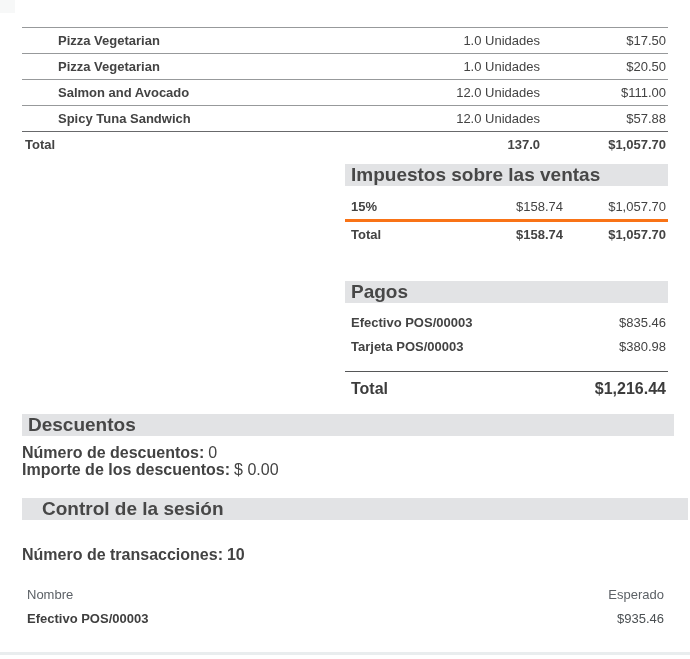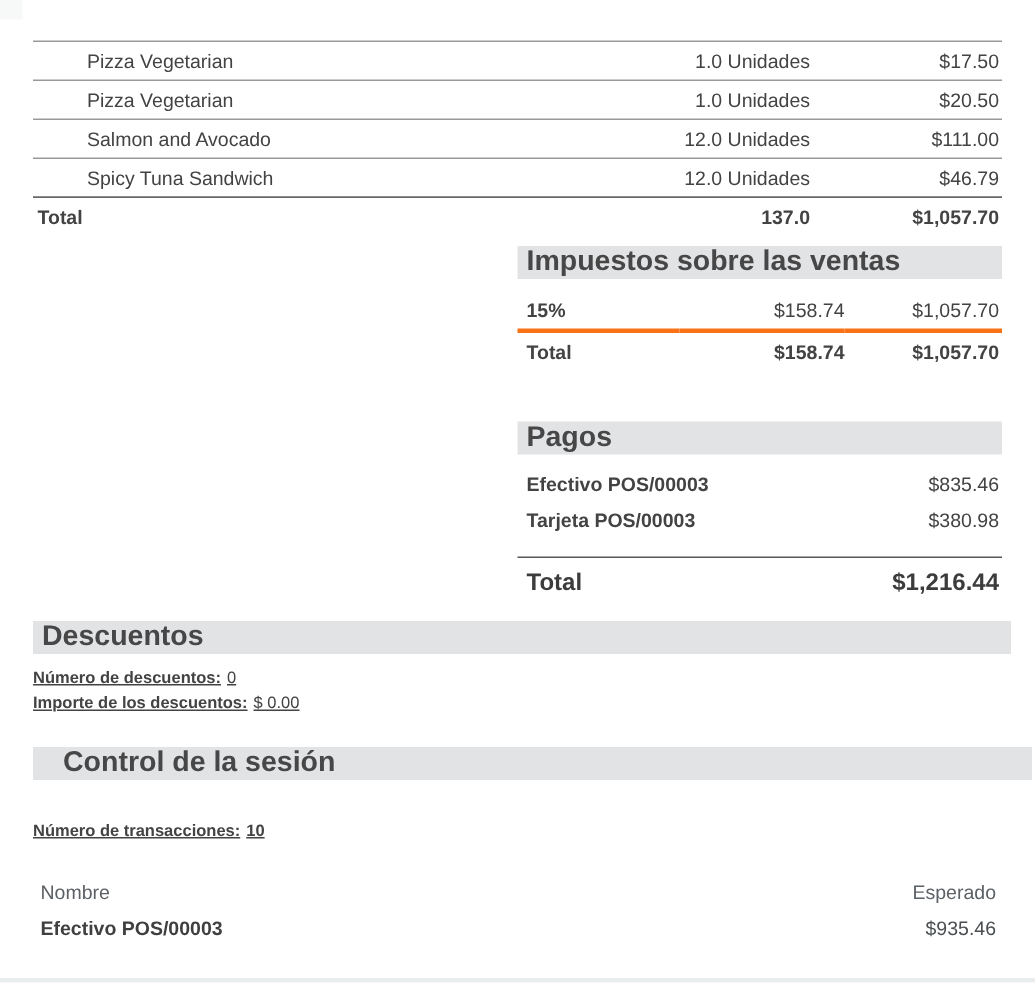--- a/index.html
+++ b/index.html
@@ -19,21 +19,21 @@
 
   
   table.products{
     position:absolute;left:22px;top:27px;width:646px;
     border-collapse:collapse;table-layout:fixed;
     border-top:1px solid var(--rule);
   }
   table.products td{font-size:13px;color:var(--text);height:25px;padding:0;vertical-align:middle;}
   table.products tbody tr{border-bottom:1px solid var(--rule);}
   table.products tbody tr:last-child{border-bottom:1px solid var(--rule-strong);}
-  table.products .name{padding-left:36px;overflow:hidden;white-space:nowrap;}
+  table.products .name{padding-left:36px;overflow:hidden;white-space:nowrap;font-weight:bold;}
   table.products .qty{text-align:right;}
   table.products .amt{text-align:right;padding-right:2px;}
   table.products tfoot td{font-weight:bold;}
   table.products tfoot .total-label{padding-left:3px;}
 
   
   .sec-header{
     height:22px;line-height:22px;background:var(--band-bg);
     font-size:19px;font-weight:bold;color:#474747;padding-left:6px;
     overflow:hidden;white-space:nowrap;
@@ -57,21 +57,21 @@
   .pay-row .lbl{font-weight:bold;padding-left:6px;}
   .pay-row .amt{padding-right:2px;}
   .pay-divider{margin-top:12px;border-top:1px solid #565758;height:0;}
   .pay-total{height:34px;display:flex;justify-content:space-between;align-items:center;
     font-size:16px;font-weight:bold;color:#3c3c3c;}
   .pay-total .lbl{padding-left:6px;}
   .pay-total .amt{padding-right:2px;}
 
   
   .band{position:absolute;left:22px;width:646px;}
-  .kv{position:absolute;left:22px;width:646px;height:17px;line-height:17px;font-size:11px;text-decoration:underline;}
+  .kv{position:absolute;left:22px;width:646px;height:17px;line-height:17px;font-size:16px;}
   .kv .k{font-weight:bold;}
   .kv .v{margin-left:4px;}
   .kv.bold-val .v{font-weight:bold;}
 
   
   .cash-row{position:absolute;left:22px;width:646px;height:17px;line-height:17px;
     display:flex;justify-content:space-between;font-size:13px;}
   .cash-head .name{color:var(--muted);padding-left:5px;}
   .cash-head .exp{color:var(--muted);padding-right:4px;}
   .cash-data .name{font-weight:bold;color:#3f3f3f;padding-left:5px;}
@@ -104,21 +104,21 @@
         <td class="amt">$20.50</td>
       </tr>
       <tr>
         <td class="name">Salmon and Avocado</td>
         <td class="qty">12.0 Unidades</td>
         <td class="amt">$111.00</td>
       </tr>
       <tr>
         <td class="name">Spicy Tuna Sandwich</td>
         <td class="qty">12.0 Unidades</td>
-        <td class="amt">$46.79</td>
+        <td class="amt">$57.88</td>
       </tr>
     </tbody>
     <tfoot>
       <tr>
         <td class="total-label">Total</td>
         <td class="qty">137.0</td>
         <td class="amt">$1,057.70</td>
       </tr>
     </tfoot>
   </table>

